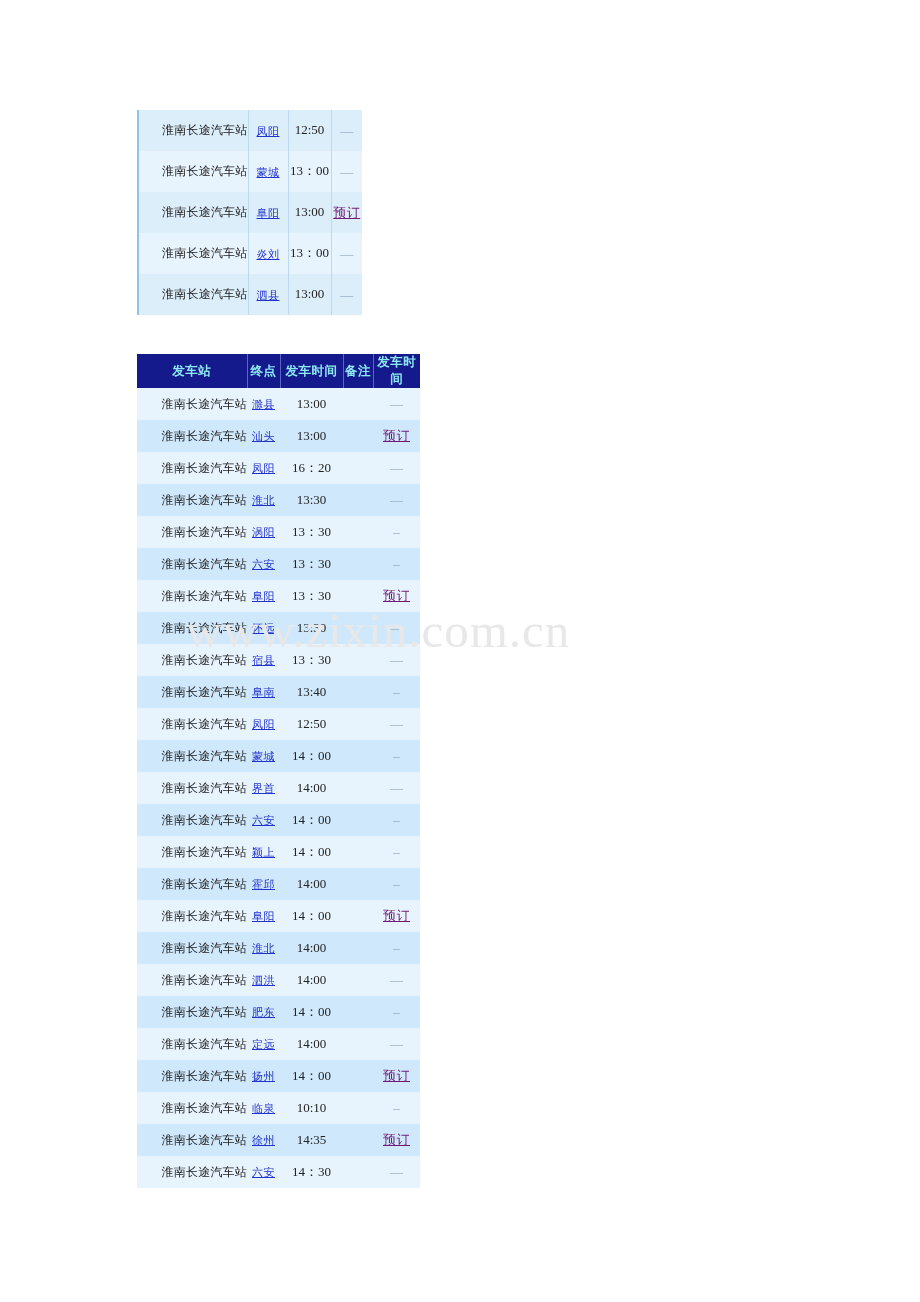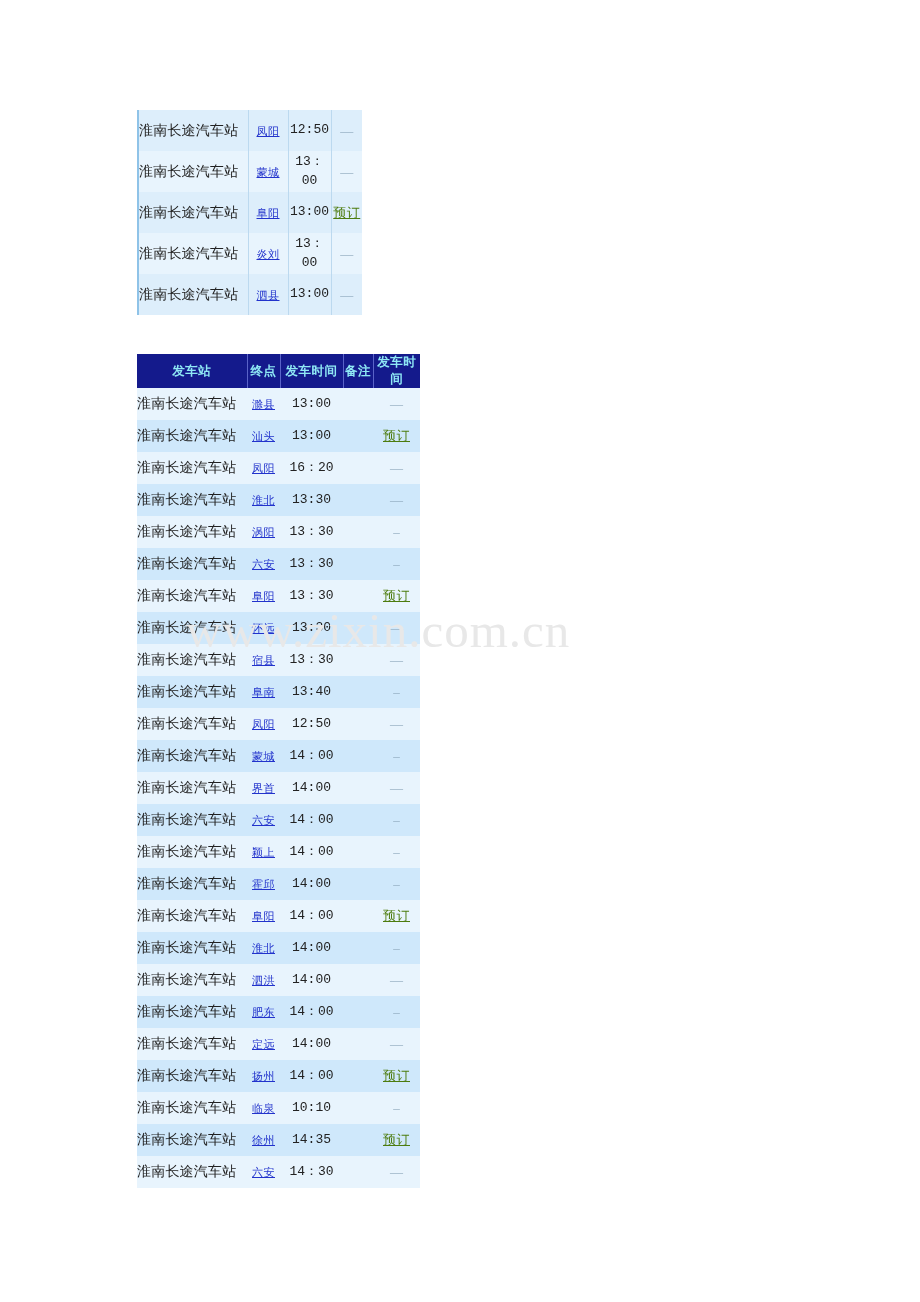--- a/index.html
+++ b/index.html
@@ -45,51 +45,50 @@
     font-weight: normal;
   }
 
   
   .row-a { background: #ddeefb; }
   .row-c { background: #e8f4fd; }
   .row-d { background: #cfe8fb; }
 
   
   .c-origin {
-    text-align: left;
+    text-align: right;
     padding-right: 4px;
-    font-size: 14px;
+    font-size: 12px;
     white-space: nowrap;
     letter-spacing: 0.2px;
   }
   .c-dest {
     text-align: center;
   }
   .c-dest a {
     color: #2233cc;
     text-decoration: underline;
     font-size: 11px;
     letter-spacing: 0.5px;
   }
   .c-time {
     text-align: center;
     font-size: 13px;
     line-height: 1.45;
-    font-family: Liberation Mono, monospace;
   }
   .c-note {
     text-align: center;
   }
   .c-book {
     text-align: center;
     color: #9aa9b5;
     font-size: 13px;
   }
   .c-book a {
-    color: #4d7c0f;
+    color: #701a75;
     font-size: 13px;
     letter-spacing: 0.5px;
   }
   .dash {
     color: #8fa9bd;
   }
 
   
   #table1 {
     left: 137px;

